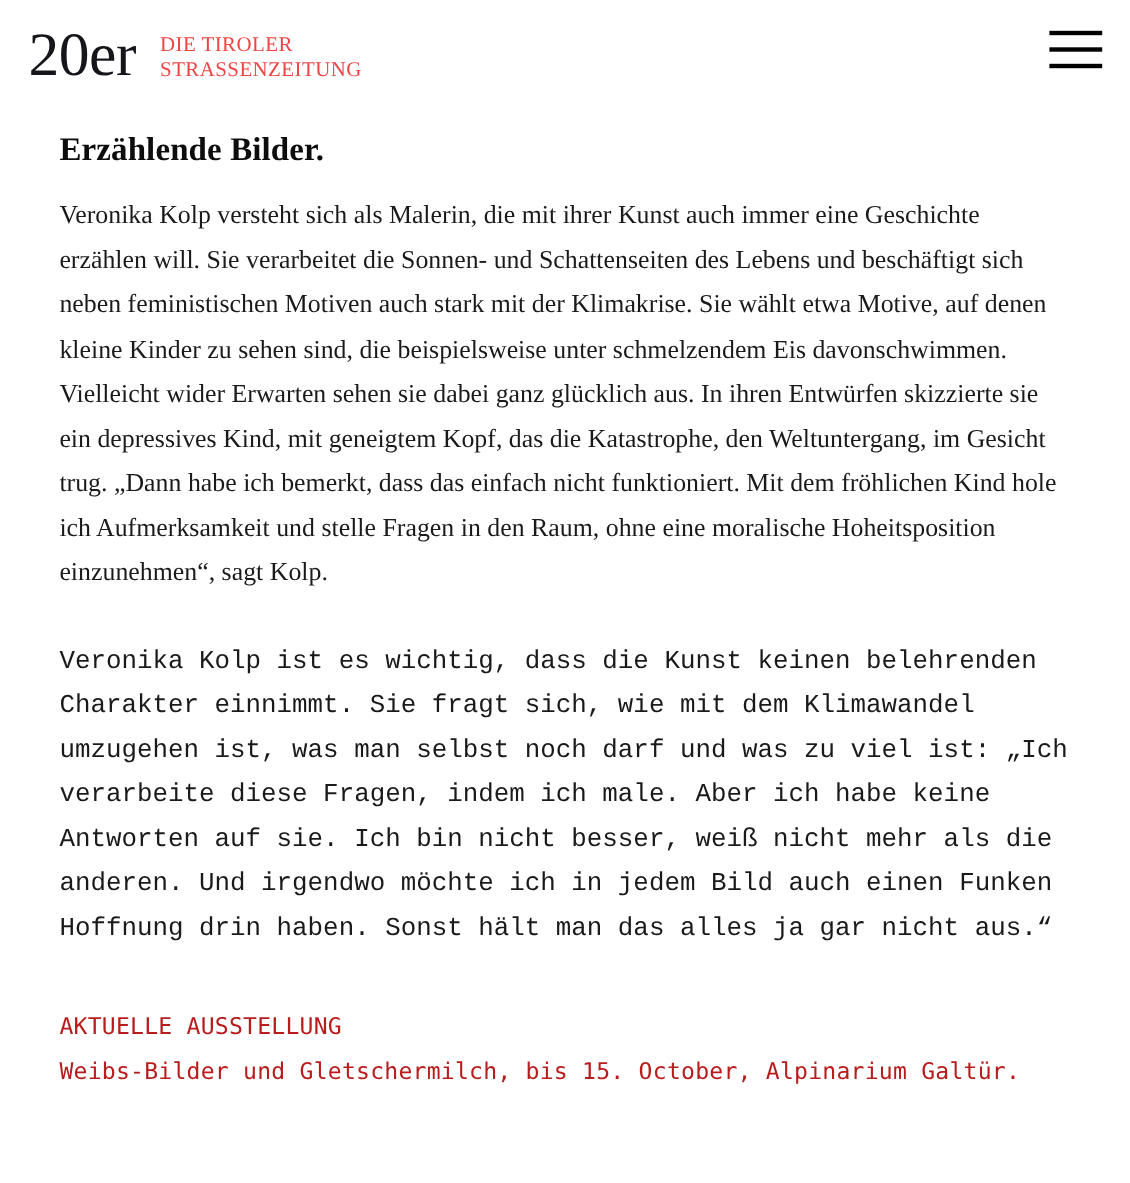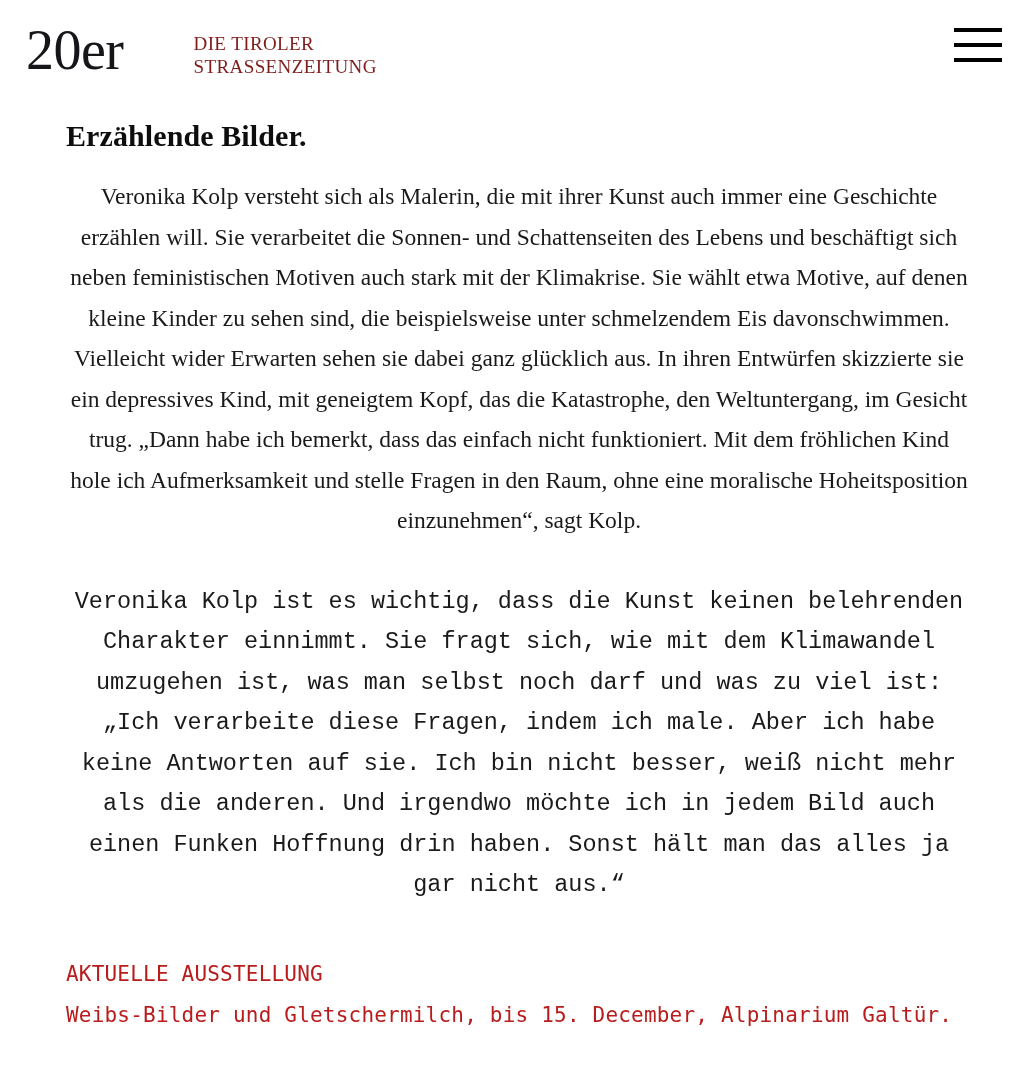--- a/index.html
+++ b/index.html
@@ -20,40 +20,39 @@
   .site-header {
     position: relative;
     height: 100px;
     box-sizing: border-box;
   }
   .brand {
     position: absolute;
     left: 26px;
     top: 18px;
     display: flex;
-    align-items: flex-end;
-    gap: 48px;
+    align-items: center;
   }
   .brand-logo {
     font-family: "Liberation Serif", "DejaVu Serif", serif;
     font-size: 56px;
     line-height: 1;
     letter-spacing: -0.5px;
     color: #16161a;
     margin-top: 4px;
     white-space: nowrap;
   }
   .brand-tagline {
     margin-left: 22px;
     margin-top: 7px;
     font-family: "Liberation Serif", "DejaVu Serif", serif;
     font-size: 19px;
     line-height: 23px;
     letter-spacing: 0.4px;
-    color: #7f1d1d;
+    color: #ef4444;
     white-space: nowrap;
   }
   .brand-tagline span { display: block; }
 
   .menu-button {
     position: absolute;
     right: 25px;
     top: 22px;
     width: 48px;
     height: 46px;
@@ -70,38 +69,37 @@
     display: block;
     width: 48px;
     height: 4px;
     background: #000000;
   }
 
   
   .article {
     padding: 0 55px 0 54px;
     box-sizing: border-box;
-    margin-left: 12px;
   }
   .article-title {
     font-family: "Liberation Serif", "DejaVu Serif", serif;
     font-weight: bold;
     font-size: 30px;
     line-height: 36px;
     letter-spacing: 0.1px;
     margin: 18px 0 22px 0;
     color: #0d0d0d;
   }
   .article-body p {
     font-family: "Liberation Serif", "DejaVu Serif", serif;
     font-size: 23.5px;
     line-height: 40.5px;
     margin: 0;
     color: #1a1a1a;
-    text-align: center;
+    text-align: left;
   }
   .article-body p + p {
     margin-top: 41px;
     font-family: Liberation Mono, monospace;
   }
 
   
   .exhibition {
     margin-top: 48px;
     font-family: "DejaVu Sans Mono", "Liberation Mono", monospace;
@@ -143,16 +141,16 @@
 
   <h1 class="article-title">Erzählende Bilder.</h1>
 
   <div class="article-body">
     <p>Veronika Kolp versteht sich als Malerin, die mit ihrer Kunst auch immer eine Geschichte erzählen will. Sie verarbeitet die Sonnen- und Schattenseiten des Lebens und beschäftigt sich neben feministischen Motiven auch stark mit der Klimakrise. Sie wählt etwa Motive, auf denen kleine Kinder zu sehen sind, die beispielsweise unter schmelzendem Eis davonschwimmen. Vielleicht wider Erwarten sehen sie dabei ganz glücklich aus. In ihren Entwürfen skizzierte sie ein depressives Kind, mit geneigtem Kopf, das die Katastrophe, den Weltuntergang, im Gesicht trug. „Dann habe ich bemerkt, dass das einfach nicht funktioniert. Mit dem fröhlichen Kind hole ich Aufmerksamkeit und stelle Fragen in den Raum, ohne eine moralische Hoheitsposition einzunehmen“, sagt Kolp.</p>
     <p>Veronika Kolp ist es wichtig, dass die Kunst keinen belehrenden Charakter einnimmt. Sie fragt sich, wie mit dem Klimawandel umzugehen ist, was man selbst noch darf und was zu viel ist: „Ich verarbeite diese Fragen, indem ich male. Aber ich habe keine Antworten auf sie. Ich bin nicht besser, weiß nicht mehr als die anderen. Und irgendwo möchte ich in jedem Bild auch einen Funken Hoffnung drin haben. Sonst hält man das alles ja gar nicht aus.“</p>
   </div>
 
   <section class="exhibition">
     <span class="label">AKTUELLE AUSSTELLUNG</span>
-    <span class="details">Weibs-Bilder und Gletschermilch, bis 15. December, Alpinarium Galtür.</span>
+    <span class="details">Weibs-Bilder und Gletschermilch, bis 15. October, Alpinarium Galtür.</span>
   </section>
 
 </main>
 
 </body></html>

